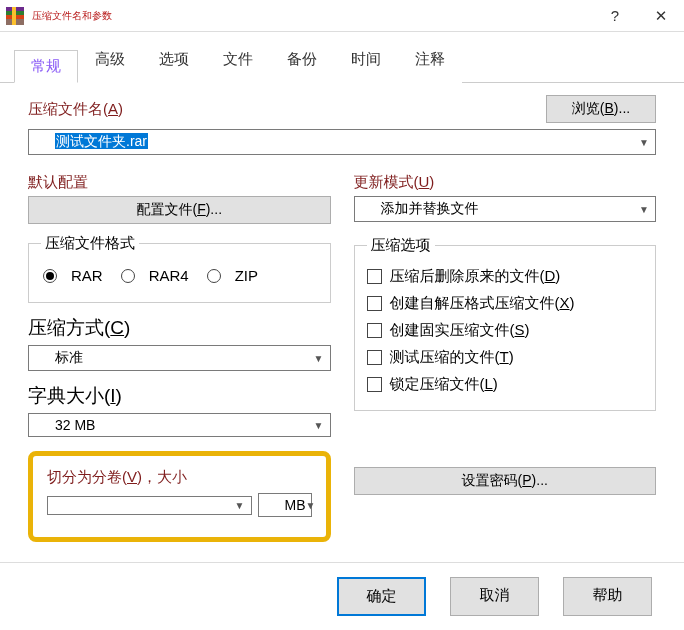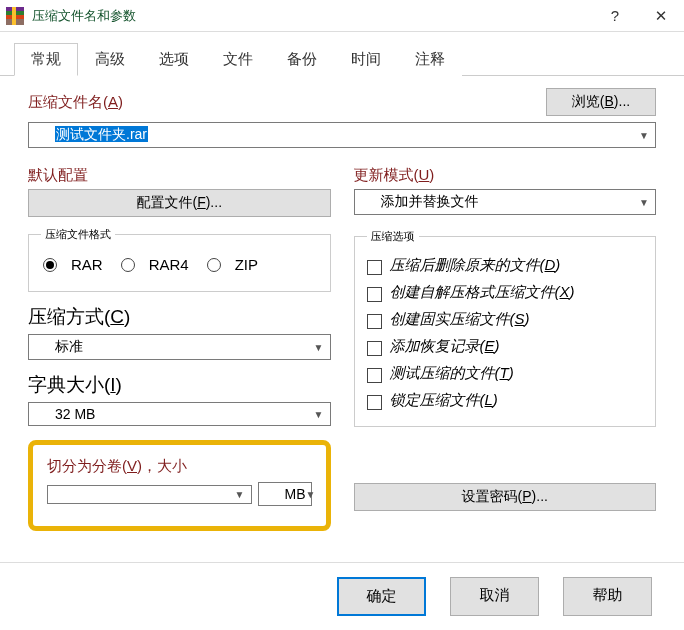--- a/index.html
+++ b/index.html
@@ -1,41 +1,41 @@
 <!DOCTYPE html>
 <html><head>
 <meta charset="utf-8">
 <style>
   * { box-sizing: border-box; font-family: "Microsoft YaHei", "Segoe UI", sans-serif; }
   body { margin: 0; background: #fff; width: 684px; height: 630px; overflow: hidden; }
   .titlebar { height: 32px; background: #fff; border-bottom: 1px solid #ddd; display: flex; align-items: center; padding: 0 0 0 6px; }
   .titlebar .icon { width: 18px; height: 18px; margin-right: 8px; }
-  .titlebar .title { flex: 1; font-size: 13px; color: #14532d; }
+  .titlebar .title { flex: 1; font-size: 10px; color: #b91c1c; }
   .titlebar .winbtn { width: 46px; height: 32px; display: flex; align-items: center; justify-content: center; font-size: 15px; color: #333; }
   .tabs { display: flex; border-bottom: 1px solid #ccc; padding: 10px 14px 0 14px; gap: 0; }
   .tab { padding: 6px 16px; font-size: 15px; color: #333; border: 1px solid transparent; border-bottom: none; position: relative; top: 1px; background: #fff; }
-  .tab.active { border-color: #ccc; border-bottom: 1px solid #fff; color: #404040; }
+  .tab.active { border-color: #ccc; border-bottom: 1px solid #fff; color: #8b5cf6; margin-top: 7px; }
   .panel { padding: 12px 28px 10px 28px; }
   .row { display: flex; align-items: center; gap: 10px; }
   .label { font-size: 15px; color: #7f1d1d; }
   .underline { text-decoration: underline; }
   .btn { background: #e1e1e1; border: 1px solid #adadad; padding: 4px 18px; font-size: 14px; color: #000; text-align: center; }
   .btn.wide { width: 100%; }
   .combo { border: 1px solid #7a7a7a; padding: 3px 6px; font-size: 14px; background: #fff; display: flex; align-items: center; }
   .combo .val { flex: 1; margin-left: 20px; }
   .combo .arrow { font-size: 10px; color: #555; }
   .highlight-sel { background: #0078d7; color: #fff; padding: 0 1px; }
   .cols { display: flex; gap: 23px; margin-top: 18px; }
   .col { flex: 1; }
   fieldset { border: 1px solid #ccc; padding: 8px 12px 12px 12px; margin: 10px 0 0 0; }
-  legend { font-size: 11px; padding: 0 4px; }
+  legend { font-size: 15px; padding: 0 4px; }
   .radio-row { display: flex; gap: 18px; align-items: center; padding: 6px 2px; font-size: 15px; }
   .radio { width: 14px; height: 14px; border: 1px solid #444; border-radius: 50%; display: inline-flex; align-items: center; justify-content: center; margin-right: 4px; }
   .radio.checked::after { content: ""; width: 8px; height: 8px; background: #000; border-radius: 50%; }
-  .chk-row { display: flex; align-items: flex-end; gap: 8px; font-size: 15px; padding: 4px 0; font-style: italic; }
+  .chk-row { display: flex; align-items: center; gap: 8px; font-size: 15px; padding: 4px 0; }
   .chk { width: 15px; height: 15px; border: 1px solid #444; background: #fff; flex-shrink: 0; }
   .section-label { font-size: 19px; margin-top: 12px; margin-bottom: 4px; }
   .redbox { border: 5px solid #eab308; border-radius: 8px; padding: 12px 14px 20px 14px; margin-top: 14px; }
   .footer { display: flex; justify-content: flex-end; gap: 24px; padding: 14px 32px; border-top: 1px solid #ddd; position: absolute; bottom: 0; left:0; right:0; background:#fff; }
   .footer .btn { width: 89px; padding: 8px 0; font-size: 15px; }
   .footer .btn.primary { border: 2px solid #0078d7; background: #e1e1e1; }
 </style>
 </head>
 <body>
 
@@ -154,24 +154,20 @@
         <label class="chk-row">
             <span class="chk"></span>
             <span><span>创建自解压格式压缩文件(</span><span class="underline">X</span><span>)</span></span>
           </label>
         <label class="chk-row">
             <span class="chk"></span>
             <span><span>创建固实压缩文件(</span><span class="underline">S</span><span>)</span></span>
           </label>
         <label class="chk-row">
             <span class="chk"></span>
-            <span><span>添加恢复记录(</span><span class="underline">E</span><span>)</span></span>
-          </label>
-        <label class="chk-row">
-            <span class="chk"></span>
             <span><span>测试压缩的文件(</span><span class="underline">T</span><span>)</span></span>
           </label>
         <label class="chk-row">
             <span class="chk"></span>
             <span><span>锁定压缩文件(</span><span class="underline">L</span><span>)</span></span>
           </label>
       </fieldset>
 
       <div class="btn wide" style="margin-top:56px;">
         <span>设置密码(</span><span class="underline">P</span><span>)...</span>

